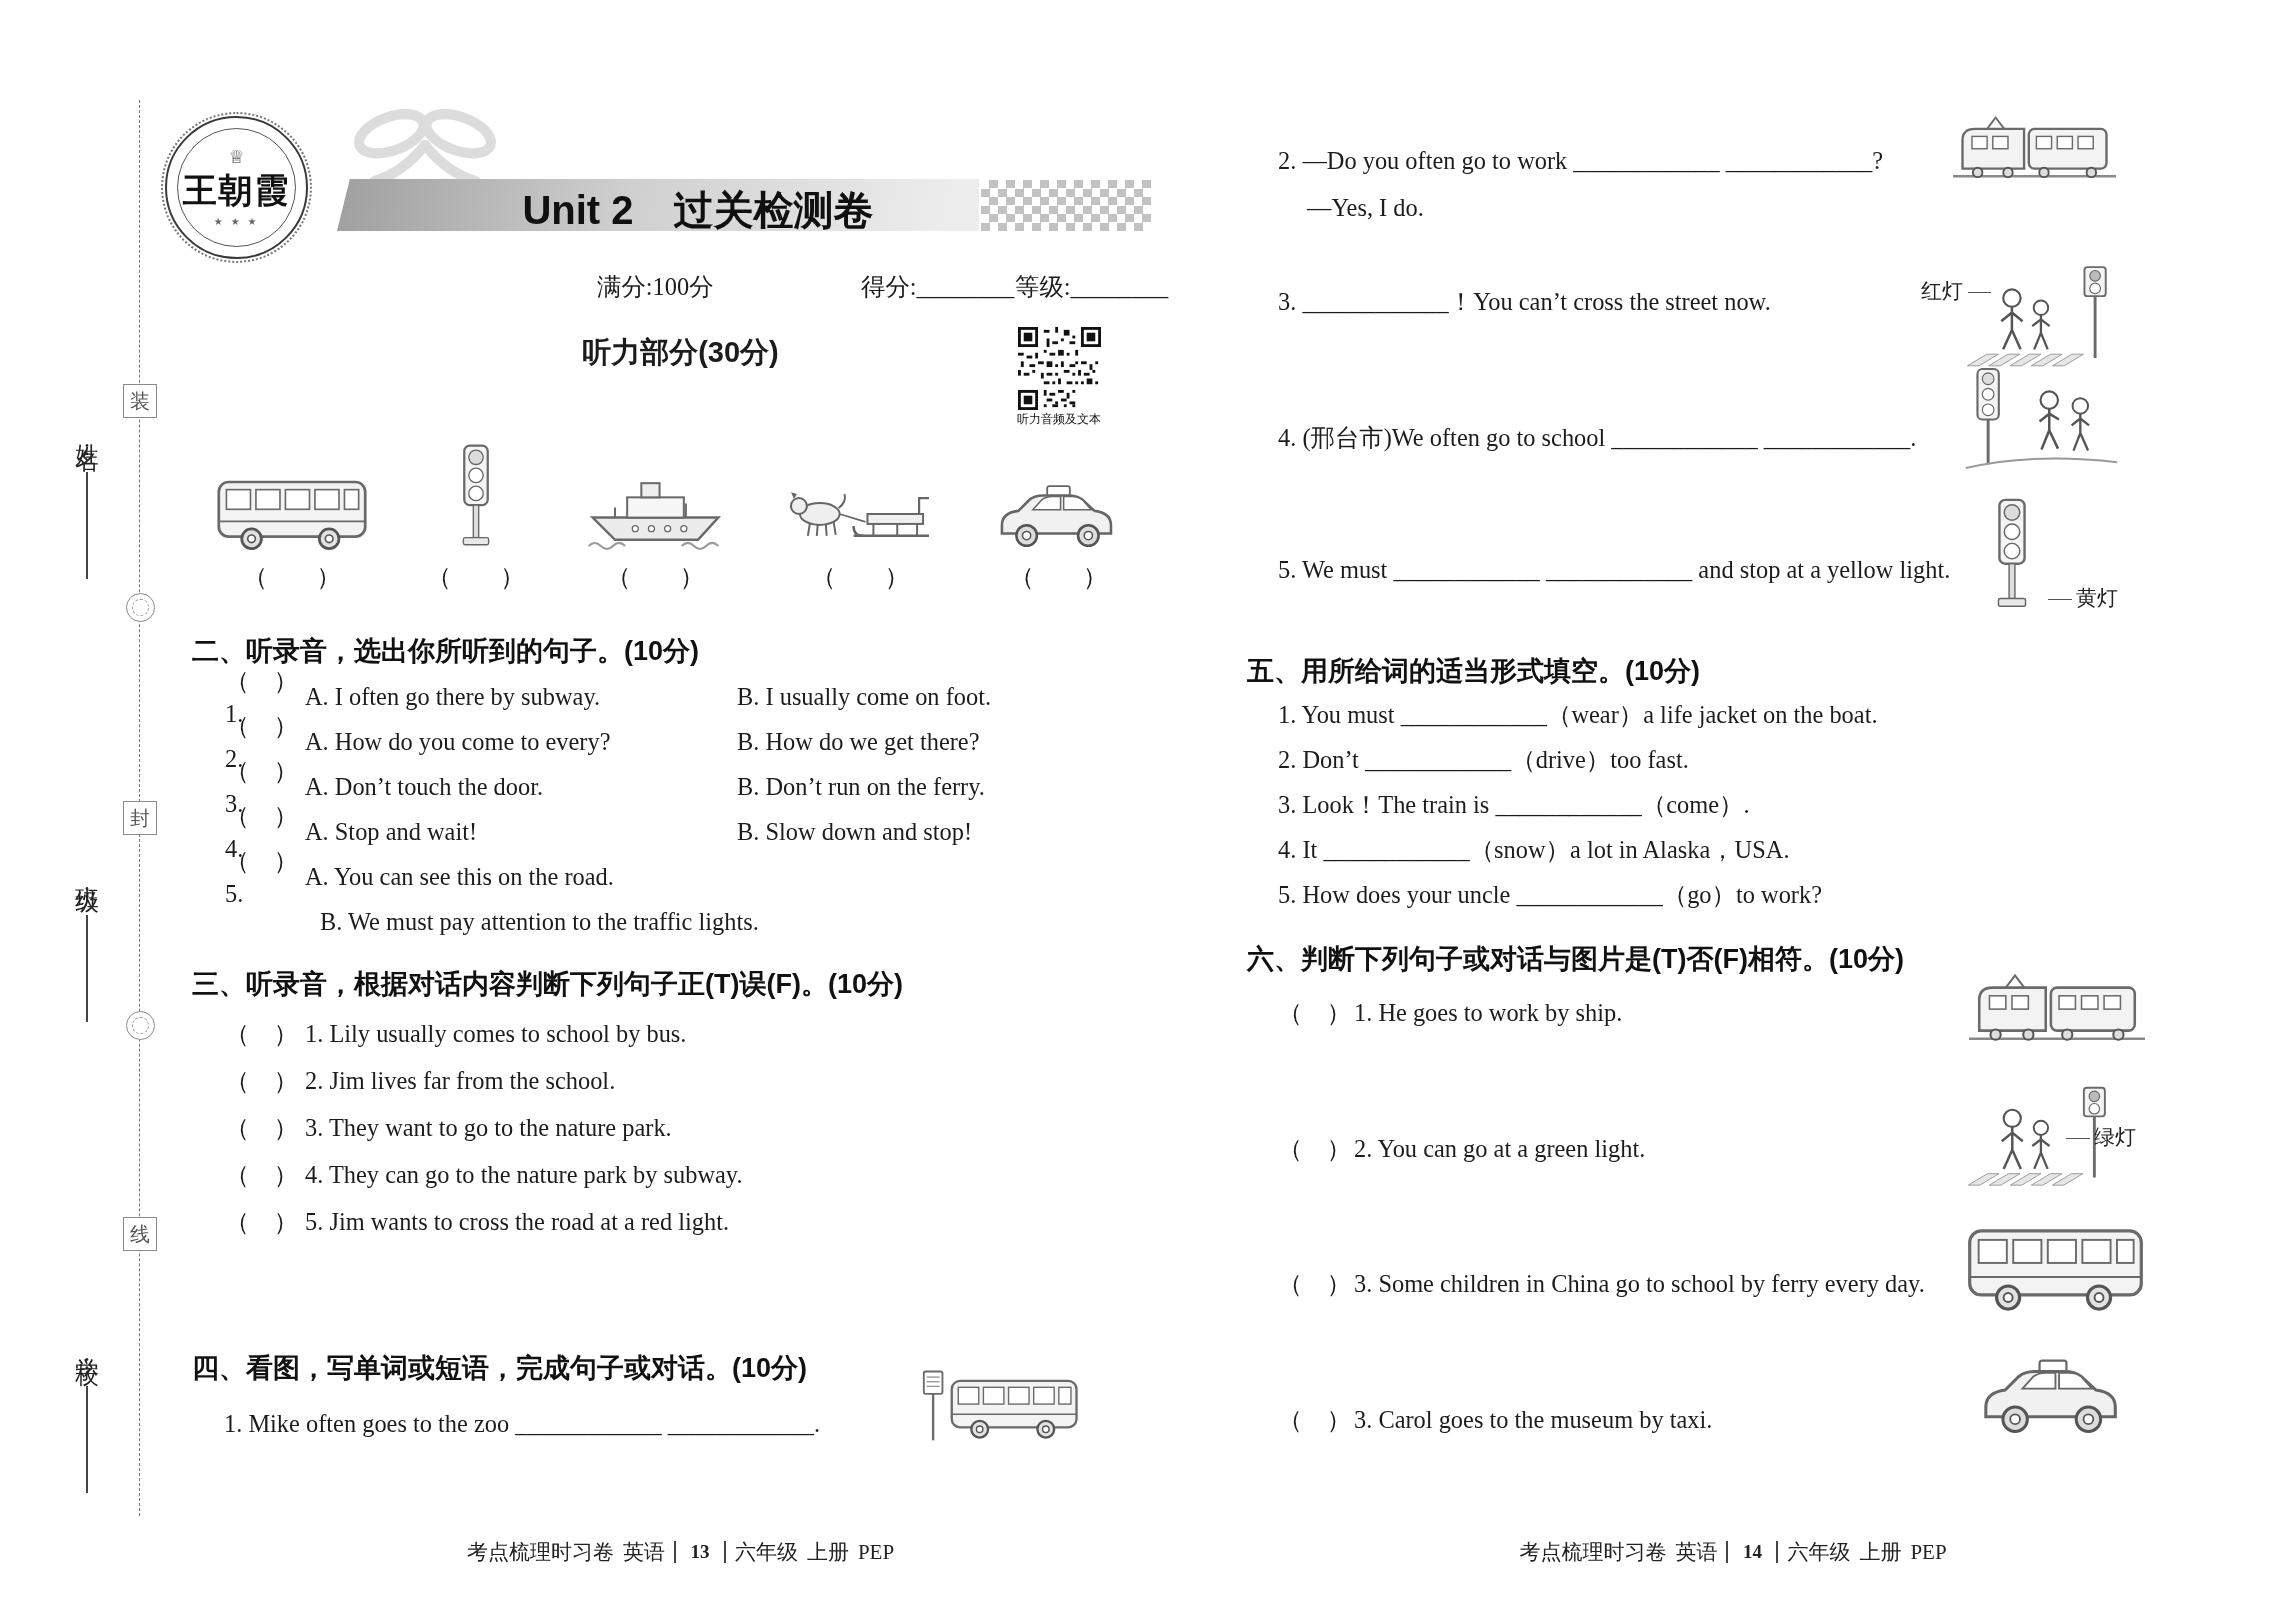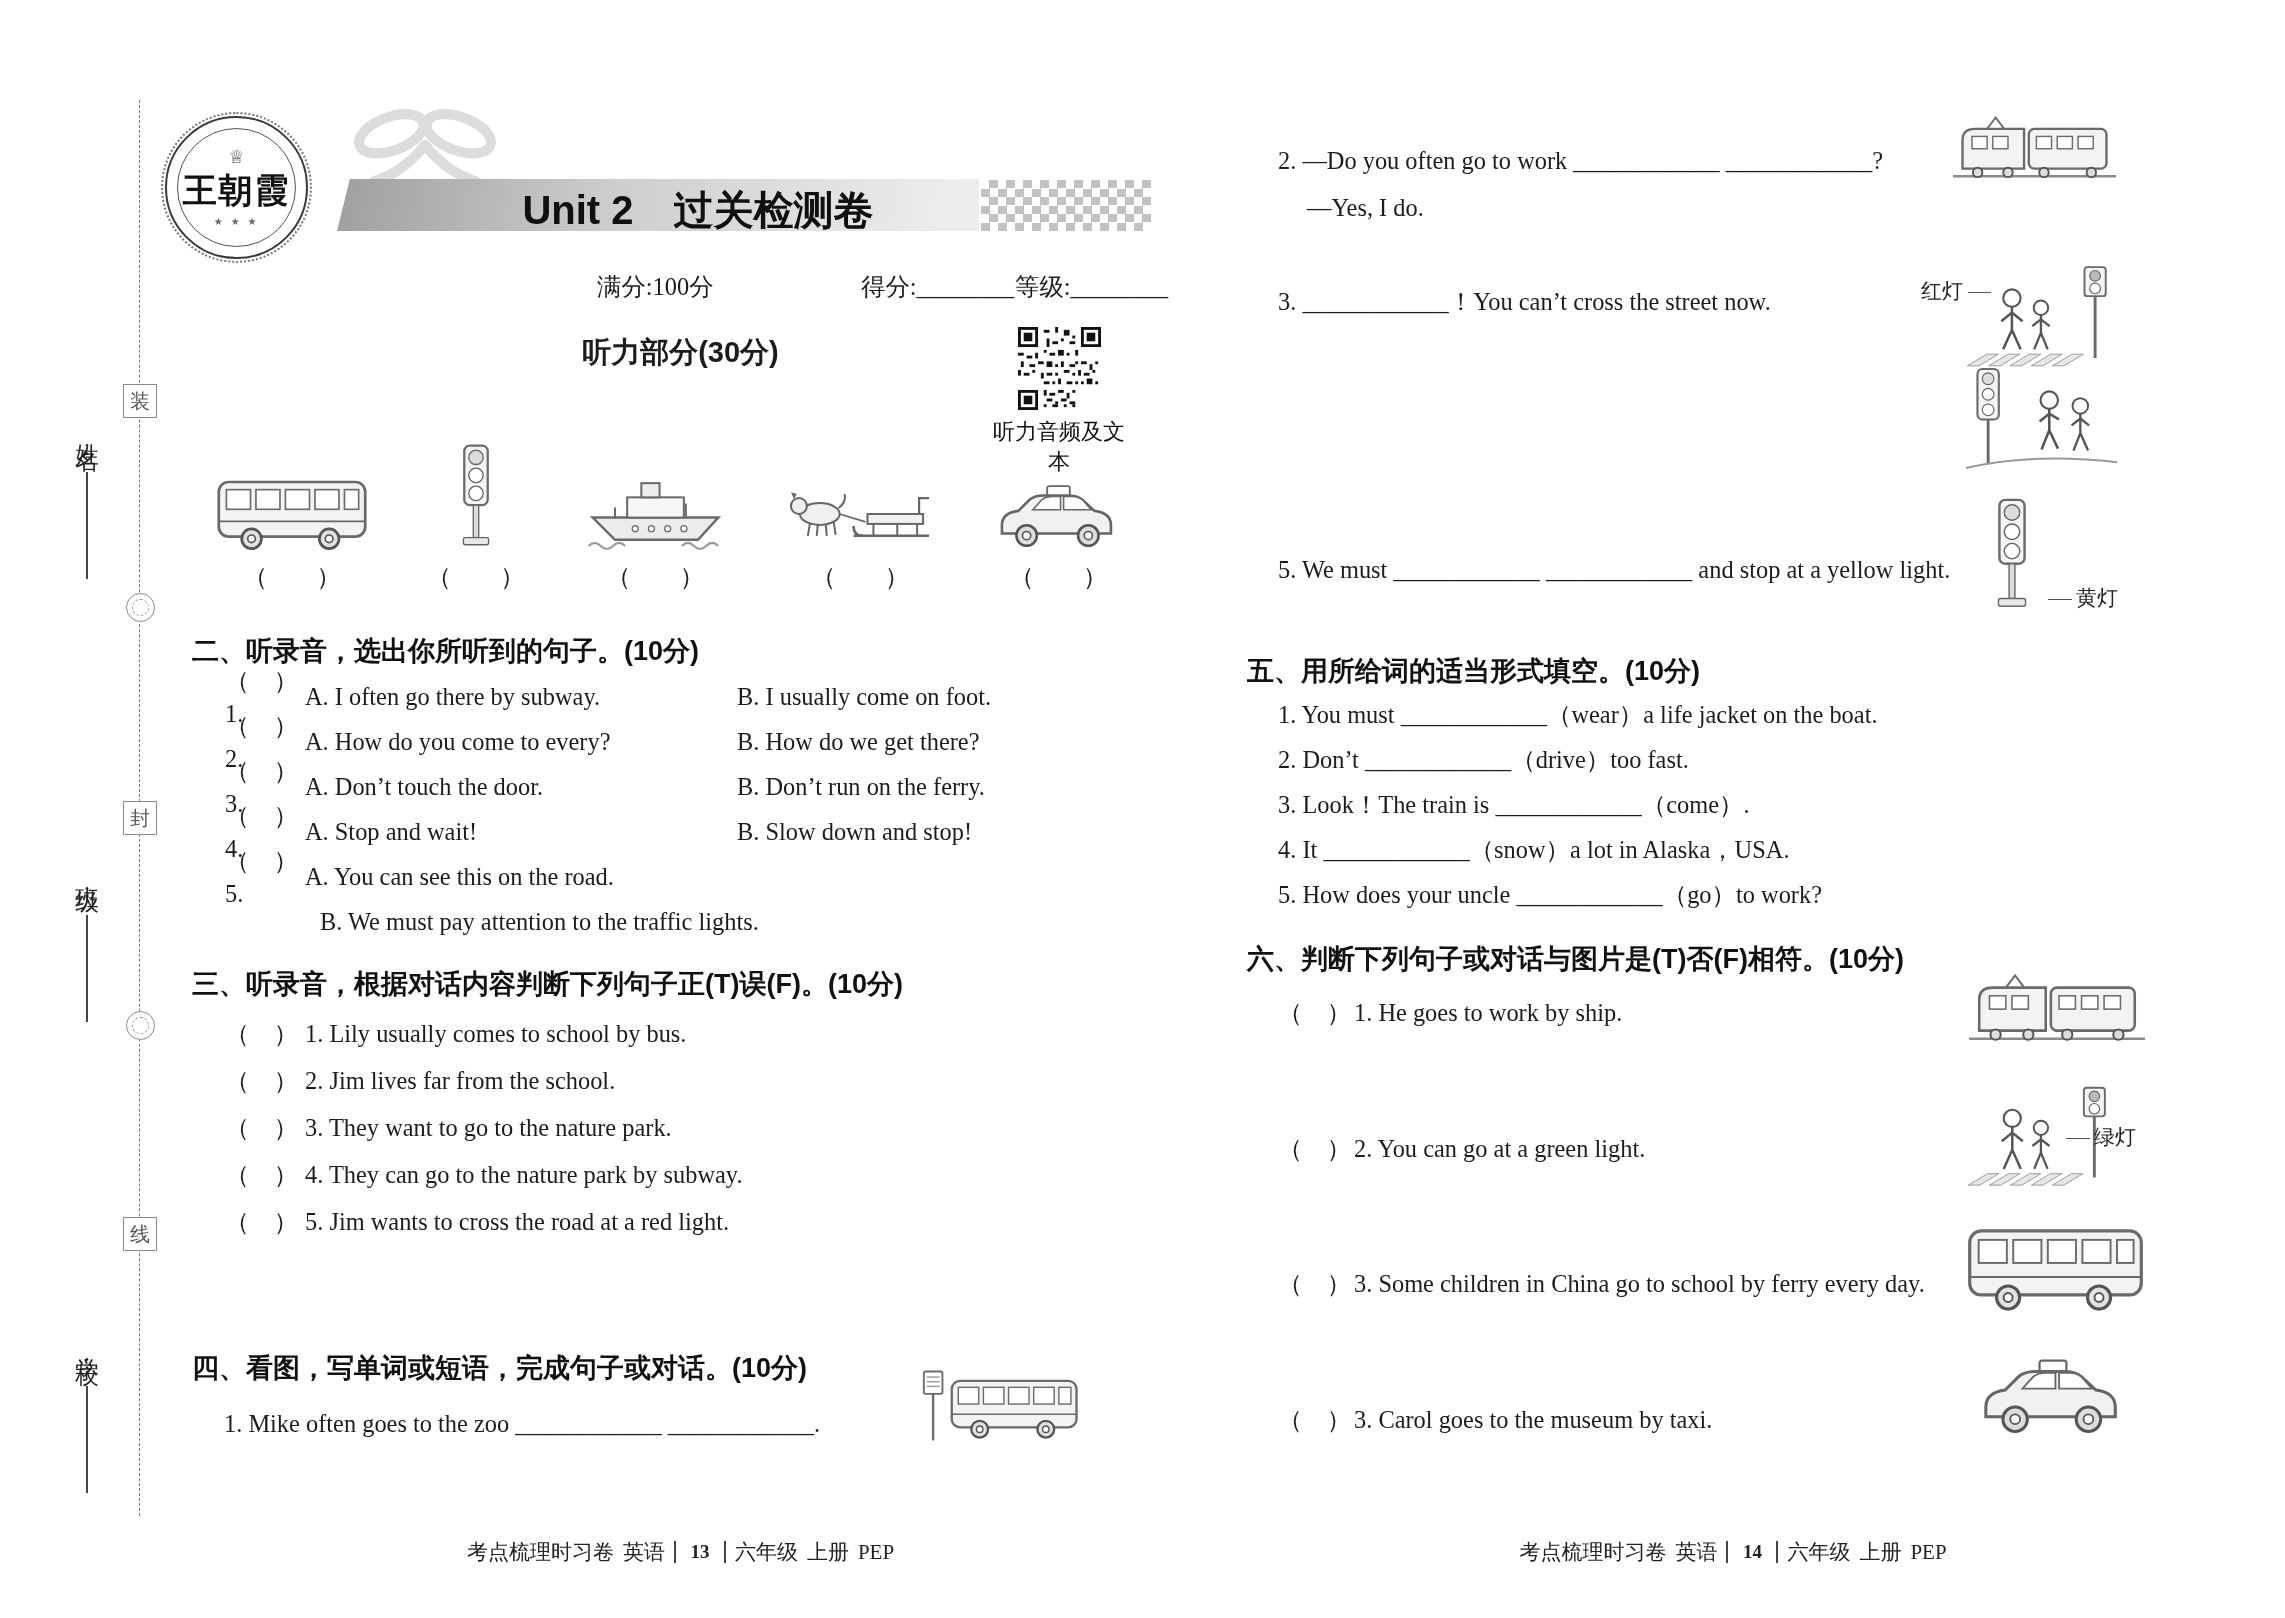--- a/index.html
+++ b/index.html
@@ -44,21 +44,21 @@
   
   .txt { font-size:24.4px; line-height:1.35; color:#1c1c1c; }
   .h   { font-size:27px; font-weight:700; font-family:"Liberation Sans","DejaVu Sans",sans-serif; color:#111; }
   .part-title { position:absolute; left:192px; width:977px; text-align:center; font-size:29px; font-weight:800;
                 font-family:"Liberation Sans","DejaVu Sans",sans-serif; }
   .abs { position:absolute; }
 
   
   .qr-block { position:absolute; left:991px; top:327px; width:136px; text-align:center; }
   .qr-block svg { display:block; margin:0 auto; }
-  .qr-caption { font-size:22px; margin-top:7px; color:#111; }
+  .qr-caption { font-size:12px; margin-top:1px; color:#111; }
 
   
   .s1-grid { position:absolute; left:215px; top:440px; width:909px; display:flex; justify-content:space-between; }
   .s1-cell { display:flex; flex-direction:column; align-items:center; }
   .artbox { height:112px; display:flex; align-items:flex-end; }
   .s1-bracket { margin-top:9px; font-size:24.4px; }
 
   
   .s2-block { position:absolute; left:192px; top:675px; width:982px; }
   .s2-row { display:flex; padding-left:33px; height:45px; align-items:center; }
@@ -477,20 +477,21 @@
     </div>
 
     <span class="img-label lab-r" style="left:674px; top:241px">红灯</span>
     <div class="abs txt" style="left:31px; top:286px">3. ____________！You can’t cross the street now.</div>
     <div class="abs" style="left:713px; top:261px">
       <svg width="158" height="109" viewBox="0 0 175 120">
           <use href="#sym-crossing" width="175" height="120"></use>
         </svg>
     </div>
 
+    <div class="abs txt" style="left:31px; top:422px">4. (邢台市)We often go to school ____________ ____________.</div>
     <div class="abs" style="left:713px; top:365px">
       <svg width="163" height="109" viewBox="0 0 180 120">
           <use href="#sym-walkers" width="180" height="120"></use>
         </svg>
     </div>
 
     <div class="abs txt" style="left:31px; top:554px">5. We must ____________ ____________ and stop at a yellow light.</div>
     <div class="abs" style="left:735px; top:496px">
       <svg width="60" height="118" viewBox="0 0 66 130">
           <use href="#sym-light" width="66" height="130"></use>

